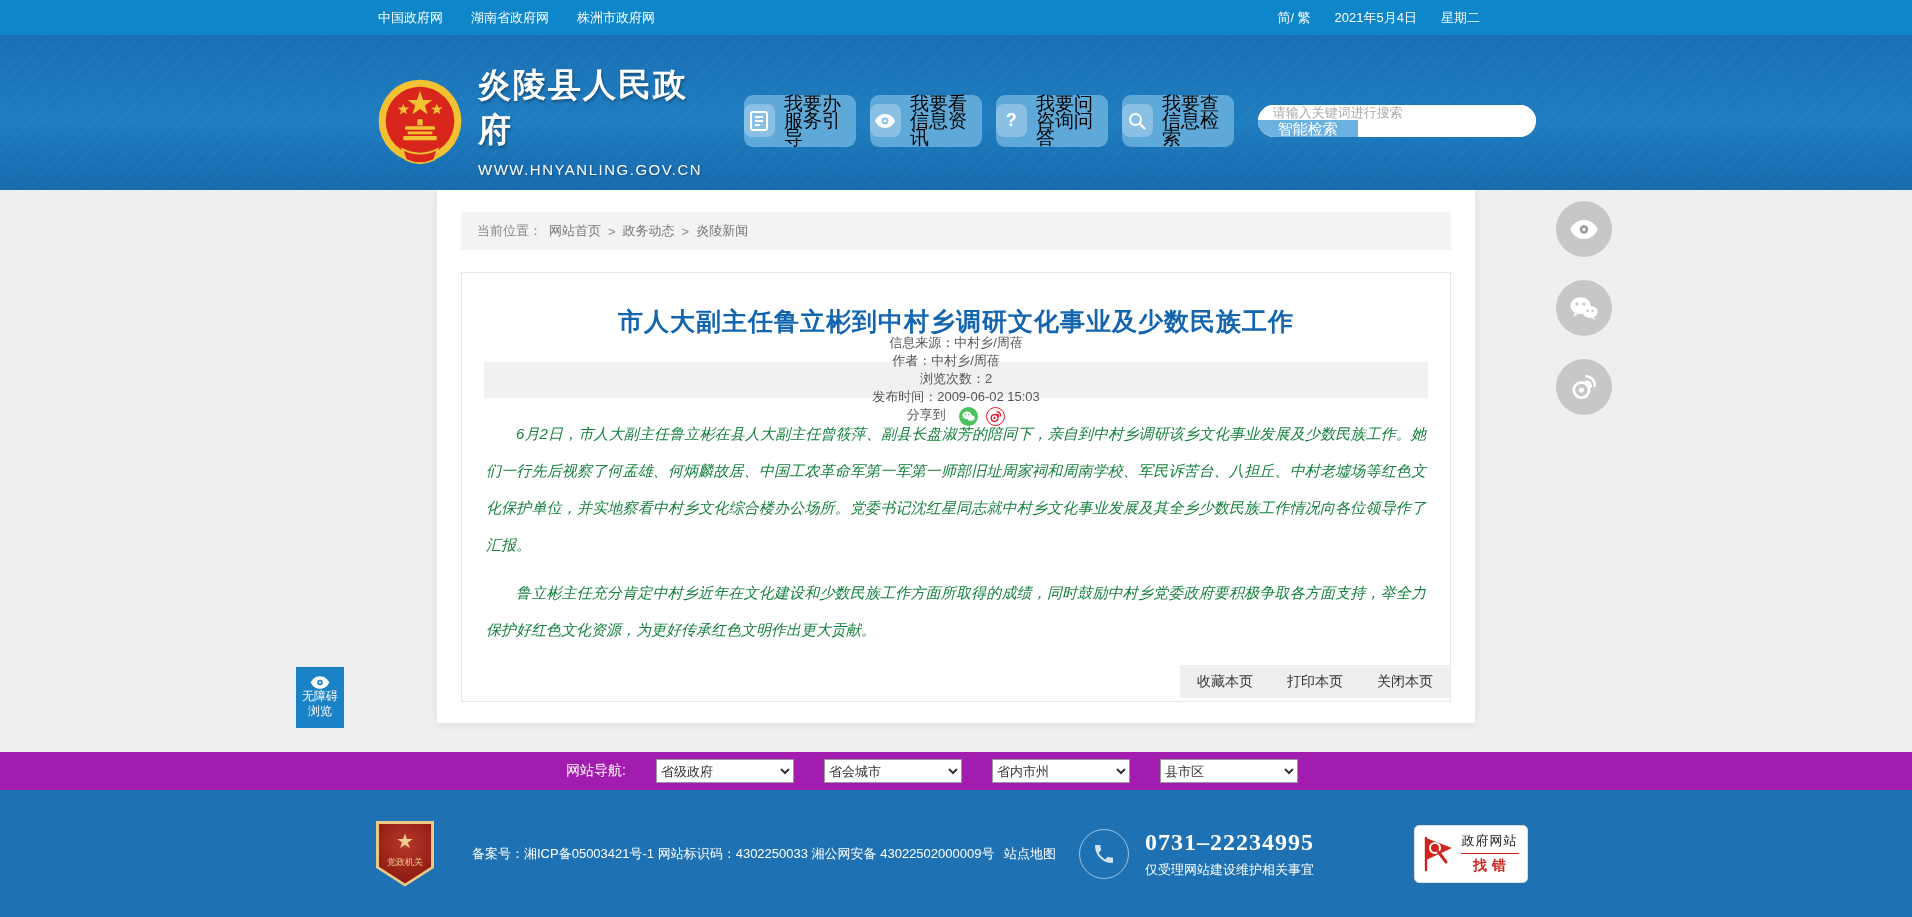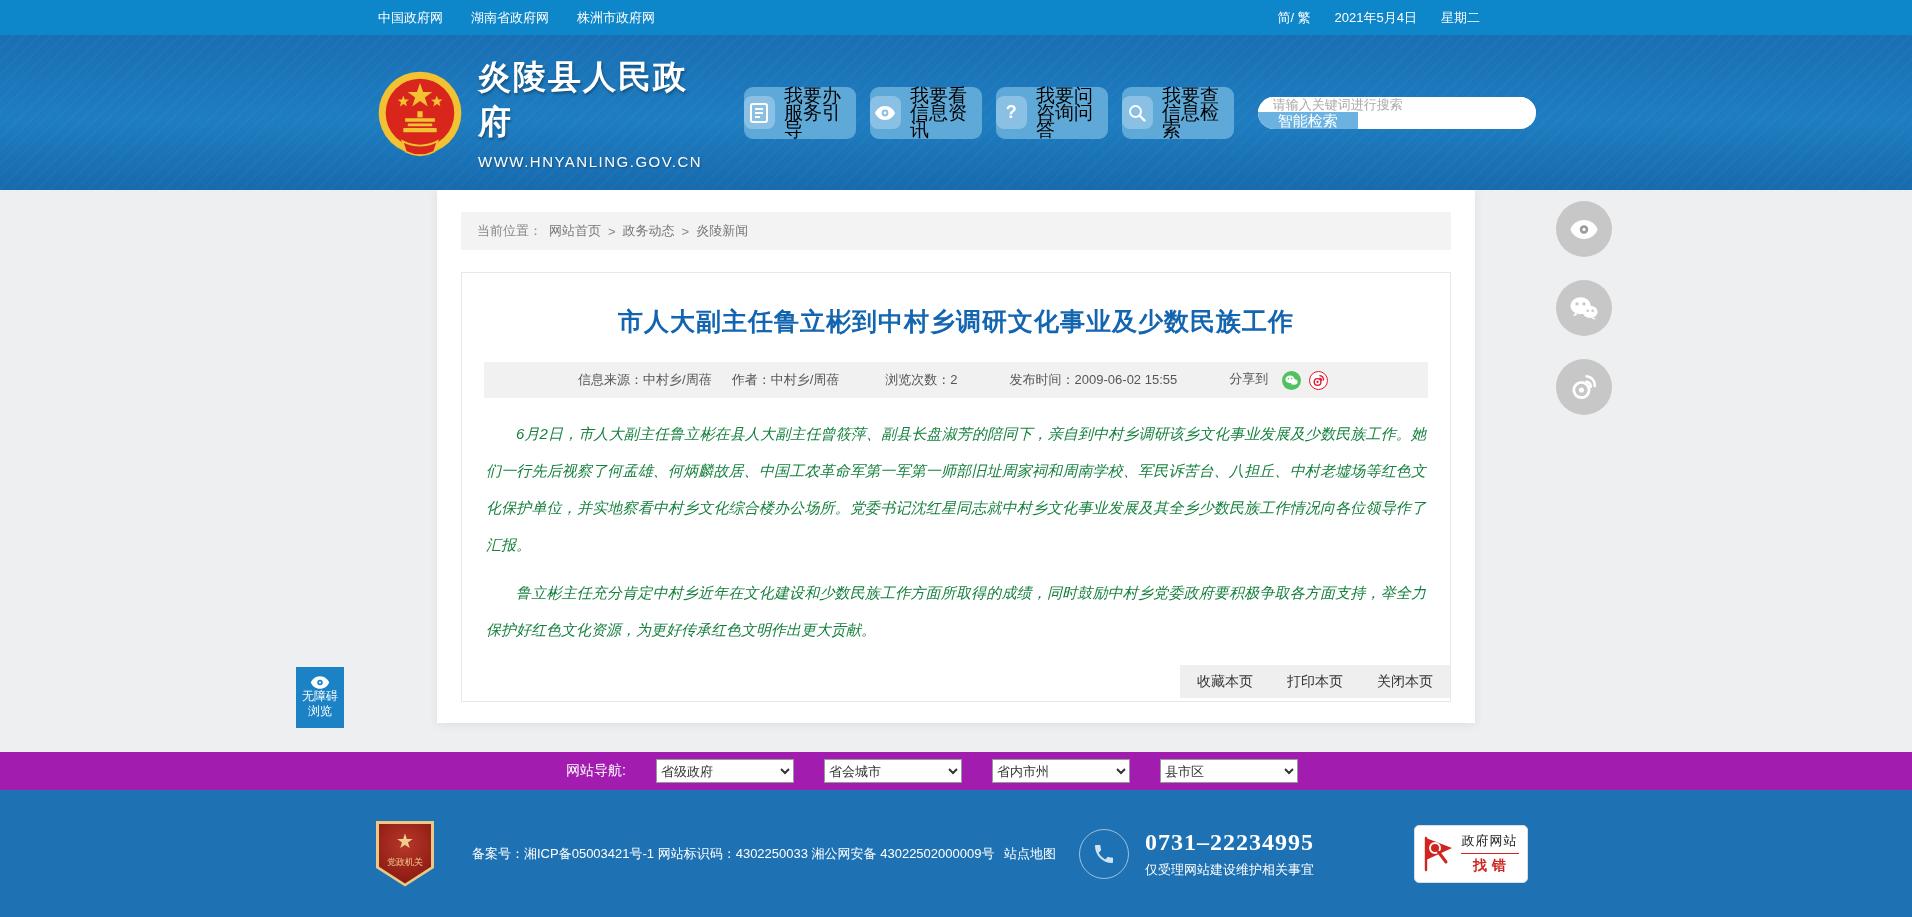--- a/index.html
+++ b/index.html
@@ -11,21 +11,21 @@
   .topbar-inner { width:1160px; margin:0 auto; height:100%; display:flex; align-items:center; justify-content:space-between; color:#fff; font-size:13px; }
   .topbar-links { display:flex; gap:28px; padding-left:2px; }
   .topbar-links span { cursor:pointer; }
   .topbar-right { display:flex; gap:24px; align-items:center; margin-right:56px; }
 
   
   .header { position:absolute; top:35px; left:0; right:0; height:155px;
             background:linear-gradient(180deg,#1a6fb4 0%, #1e7dc0 55%, #176aae 100%); z-index:5; }
   .header::after { content:""; position:absolute; inset:0;
             background:repeating-linear-gradient(135deg, rgba(255,255,255,.025) 0 2px, transparent 2px 9px); }
-  .header-inner { position:relative; z-index:2; width:1160px; margin:0 auto; height:100%; display:flex; align-items:center; }
+  .header-inner { position:relative; z-index:2; width:1160px; margin:8px auto; height:100%; display:flex; align-items:center; }
   .emblem { width:88px; height:88px; flex:0 0 auto; }
   .site-ident { margin-left:14px; color:#fff; }
   .site-name { font-size:33px; font-weight:bold; letter-spacing:2px; text-shadow:1px 2px 3px rgba(0,0,0,.35); }
   .site-url { font-size:15px; letter-spacing:1.5px; margin-top:8px; text-shadow:1px 1px 2px rgba(0,0,0,.3); }
   .qbtns { display:flex; gap:14px; margin-left:24px; }
   .qbtn { width:112px; height:52px; background:#5fa9d8; border-radius:9px; display:flex; align-items:center; justify-content:center; gap:9px; cursor:pointer; }
   .qbtn-icon { width:33px; height:33px; background:#8bc0e5; border-radius:8px; display:flex; align-items:center; justify-content:center; color:#fff; font-size:18px; font-weight:bold; }
   .qbtn-text { color:#000000; font-size:19px; line-height:17px; }
   .searchbox { margin-left:24px; width:282px; height:32px; border-radius:16px; overflow:hidden; display:flex; background:#fff;flex-direction:column; }
   .searchbox input { flex:1; border:none; outline:none; padding:0 15px; font-size:13px; color:#555; font-family:inherit; }
@@ -33,21 +33,21 @@
   .search-btn { width:100px; background:#6cb2e0; color:#fff; border:none; font-size:15px; cursor:pointer; font-family:inherit; }
 
   
   .main { position:absolute; top:190px; left:0; right:0; height:562px; background:#edeff1; }
   .content-col { width:1038px; height:533px; margin:0 auto; background:#fff; box-shadow:0 2px 10px rgba(0,0,0,.07); padding:22px 24px 0; }
   .breadcrumb { height:38px; background:#f3f3f3; display:flex; align-items:center; gap:7px; padding:0 16px; font-size:13px; color:#888; }
   .breadcrumb a { color:#777; text-decoration:none; cursor:pointer; }
 
   .article-box { margin-top:22px; border:1px solid #e8e8e8; height:430px; padding:20px 22px 0; position:relative; }
   .article-title { text-align:center; color:#1365af; font-size:25px; font-weight:bold; margin:12px 0 24px; letter-spacing:1px; }
-  .meta { background:#f1f1f1; height:36px; display:flex; align-items:center; justify-content:center; font-size:13px; color:#555; }
+  .meta { background:#f1f1f1; height:36px; display:flex; align-items:center; justify-content:center; font-size:13px; color:#555;flex-direction:column; }
   .meta .m-item { margin:0 20px; }
   .meta .m-item.wide { margin:0 26px; }
   .meta .label { color:#555; }
   .share-icons { display:inline-flex; gap:8px; vertical-align:middle; margin-left:10px; }
   .sh-ic { width:19px; height:19px; border-radius:50%; display:inline-flex; align-items:center; justify-content:center; cursor:pointer; }
   .sh-wechat { background:#4fc15f; }
   .sh-weibo { background:#fff; border:1.5px solid #e6162d; }
 
   .body-text { padding:6px 2px 0; }
   .body-text p { font-size:15px; color:#15803d; line-height:37px; text-indent:2em; margin-top:11px; text-align:justify;font-style:italic; }
@@ -197,21 +197,21 @@
         <span class="m-item">
           <span class="label">信息来源：</span><span>中村乡/周蓓</span>
         </span>
         <span class="m-item" style="margin-left:0;">
           <span class="label">作者：</span><span>中村乡/周蓓</span>
         </span>
         <span class="m-item wide">
           <span class="label">浏览次数：</span><span>2</span>
         </span>
         <span class="m-item wide">
-          <span class="label">发布时间：</span><span>2009-06-02 15:55</span>
+          <span class="label">发布时间：</span><span>2009-06-02 15:03</span>
         </span>
         <span class="m-item wide">
           <span>分享到</span>
           <span class="share-icons">
             <span class="sh-ic sh-wechat">
               <svg width="13" height="11" viewBox="0 0 13 11">
                   <ellipse cx="5" cy="4.4" rx="4.6" ry="3.8" fill="#fff"></ellipse>
                   <circle cx="3.4" cy="3.6" r=".8" fill="#4fc15f"></circle>
                   <circle cx="6.6" cy="3.6" r=".8" fill="#4fc15f"></circle>
                   <ellipse cx="9.2" cy="7" rx="3.4" ry="2.8" fill="#fff"></ellipse>

